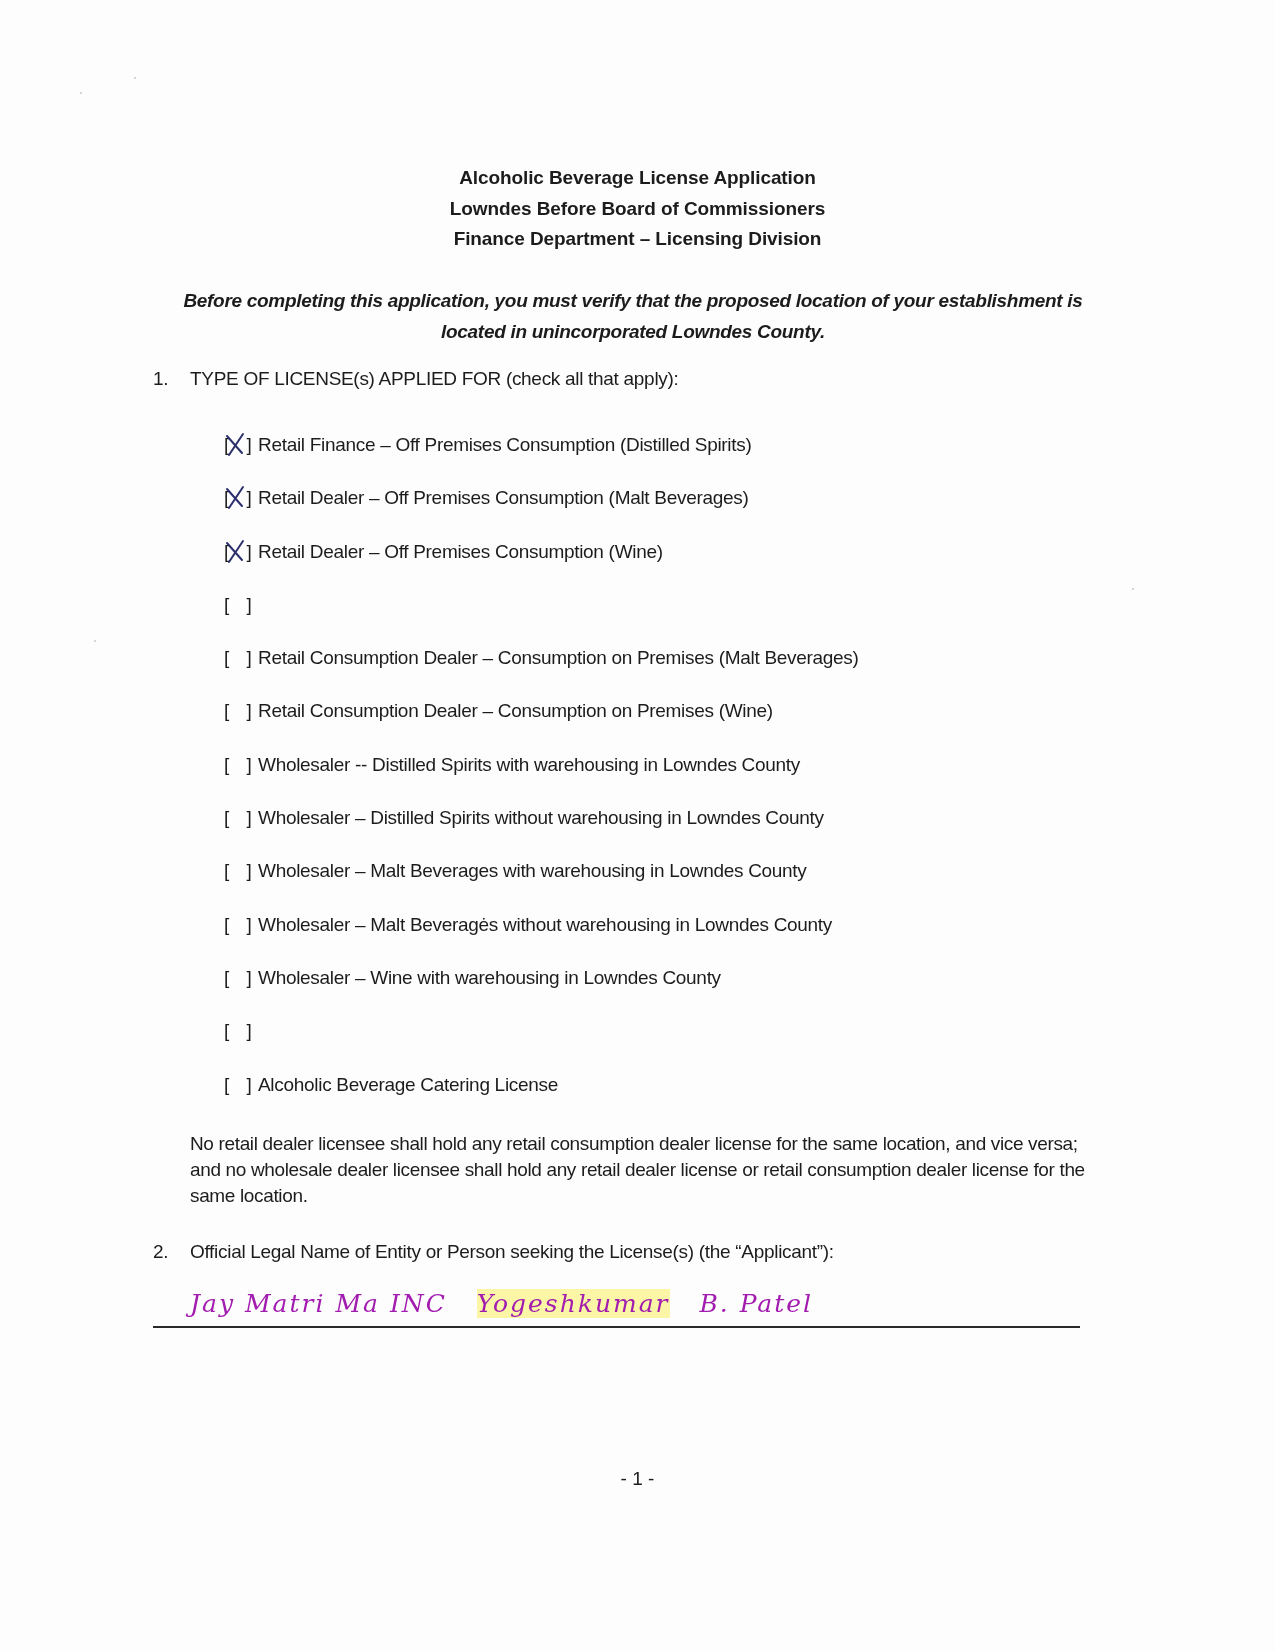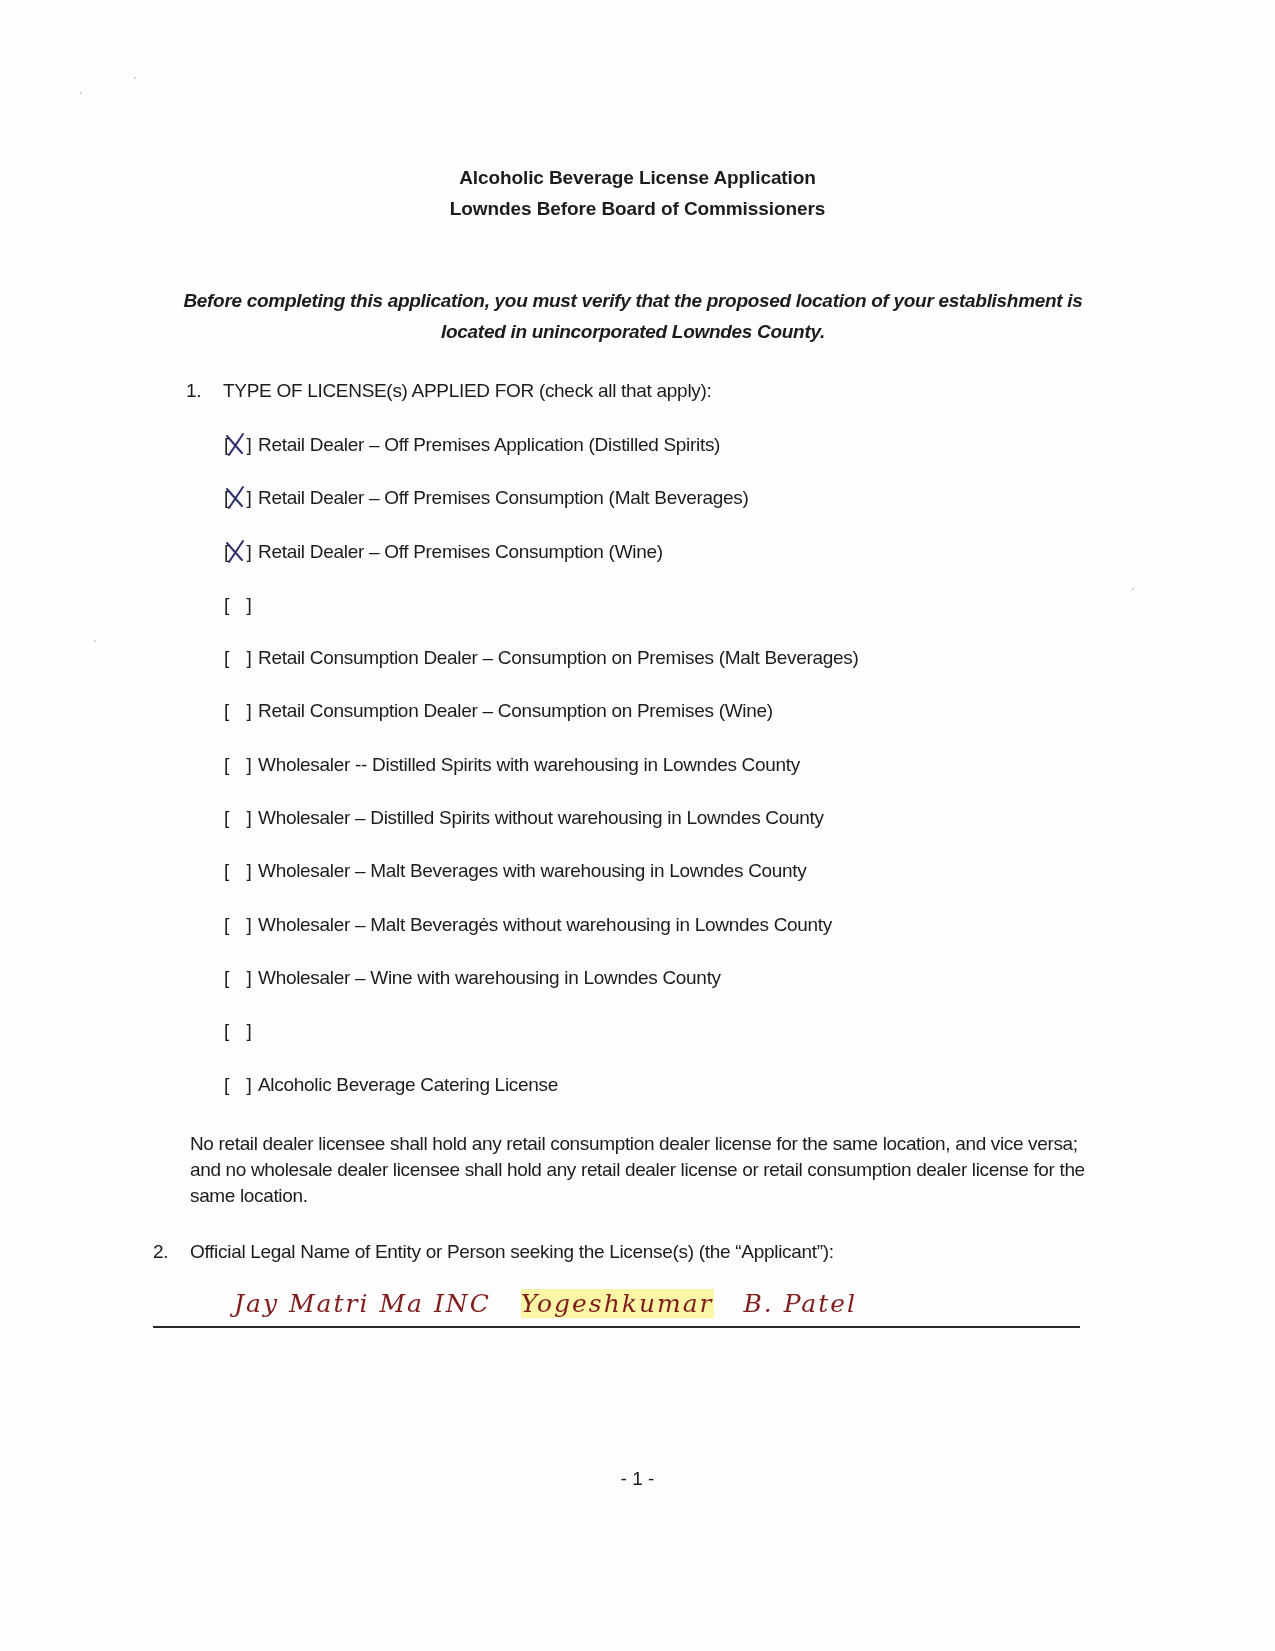--- a/index.html
+++ b/index.html
@@ -13,52 +13,53 @@
   .q { position: absolute; left: 153px; font-size: 19px; letter-spacing: -0.3px; }
   .q .num { display: inline-block; width: 37px; }
   .list { position: absolute; left: 224px; top: 434px; }
   .opt { height: 53.3px; display: flex; align-items: flex-start; font-size: 19px; letter-spacing: -0.3px; }
   .box { display: inline-block; width: 34px; position: relative; }
   .box .br { letter-spacing: 6px; }
   .box .mark { position: absolute; left: 0; top: -3px; width: 22px; height: 26px; }
   .note { position: absolute; left: 190px; top: 1131px; width: 910px; font-size: 19px; line-height: 26px; letter-spacing: -0.35px; }
   .answer-line { position: absolute; left: 153px; top: 1326px; width: 927px; border-bottom: 2px solid #2a2a2a; }
   .answer { position: absolute; left: 190px; top: 1289px; width: 880px; height: 40px;
-            font-family: "DejaVu Serif", serif; font-style: italic; color: #7f1d1d; font-size: 25px; letter-spacing: 2px; white-space: nowrap; margin-left: 44px; }
+            font-family: "DejaVu Serif", serif; font-style: italic; color: #a21caf; font-size: 25px; letter-spacing: 2px; white-space: nowrap; }
   .hl { background: #fbf6a6; }
   .pagenum { position: absolute; left: 0; width: 1275px; top: 1468px; text-align: center; font-size: 19px; }
   .speck { position: absolute; width: 2px; height: 2px; background: #c8c8c8; border-radius: 1px; }
 </style>
 </head>
 <body>
 
 <div class="page">
 
   <div class="speck" style="left:134px;top:77px;"></div>
   <div class="speck" style="left:80px;top:92px;"></div>
   <div class="speck" style="left:1132px;top:588px;"></div>
   <div class="speck" style="left:94px;top:640px;"></div>
 
   <div class="header">
     <div>Alcoholic Beverage License Application</div>
     <div>Lowndes Before Board of Commissioners</div>
+    <div>Finance Department – Licensing Division</div>
   </div>
 
   <div class="intro">Before completing this application, you must verify that the proposed location of your establishment is located in unincorporated Lowndes County.</div>
 
-  <div class="q" style="top:380px;margin-left:33px;">
+  <div class="q" style="top:368px;">
     <span class="num">1.</span><span>TYPE OF LICENSE(s) APPLIED FOR (check all that apply):</span>
   </div>
 
   <div class="list" id="opt-list">
       <div class="opt">
         <span class="box"><span class="br">[ ]</span><svg class="mark" viewBox="0 0 22 26">
             <path d="M3 5 L18 22 M19 3 L5 24" stroke="#2b2f6b" stroke-width="2" fill="none" stroke-linecap="round"></path>
           </svg></span>
-        <span>Retail Dealer – Off Premises Application (Distilled Spirits)</span>
+        <span>Retail Finance – Off Premises Consumption (Distilled Spirits)</span>
       </div>
       <div class="opt">
         <span class="box"><span class="br">[ ]</span><svg class="mark" viewBox="0 0 22 26">
             <path d="M3 5 L18 22 M19 3 L5 24" stroke="#2b2f6b" stroke-width="2" fill="none" stroke-linecap="round"></path>
           </svg></span>
         <span>Retail Dealer – Off Premises Consumption (Malt Beverages)</span>
       </div>
       <div class="opt">
         <span class="box"><span class="br">[ ]</span><svg class="mark" viewBox="0 0 22 26">
             <path d="M3 5 L18 22 M19 3 L5 24" stroke="#2b2f6b" stroke-width="2" fill="none" stroke-linecap="round"></path>

